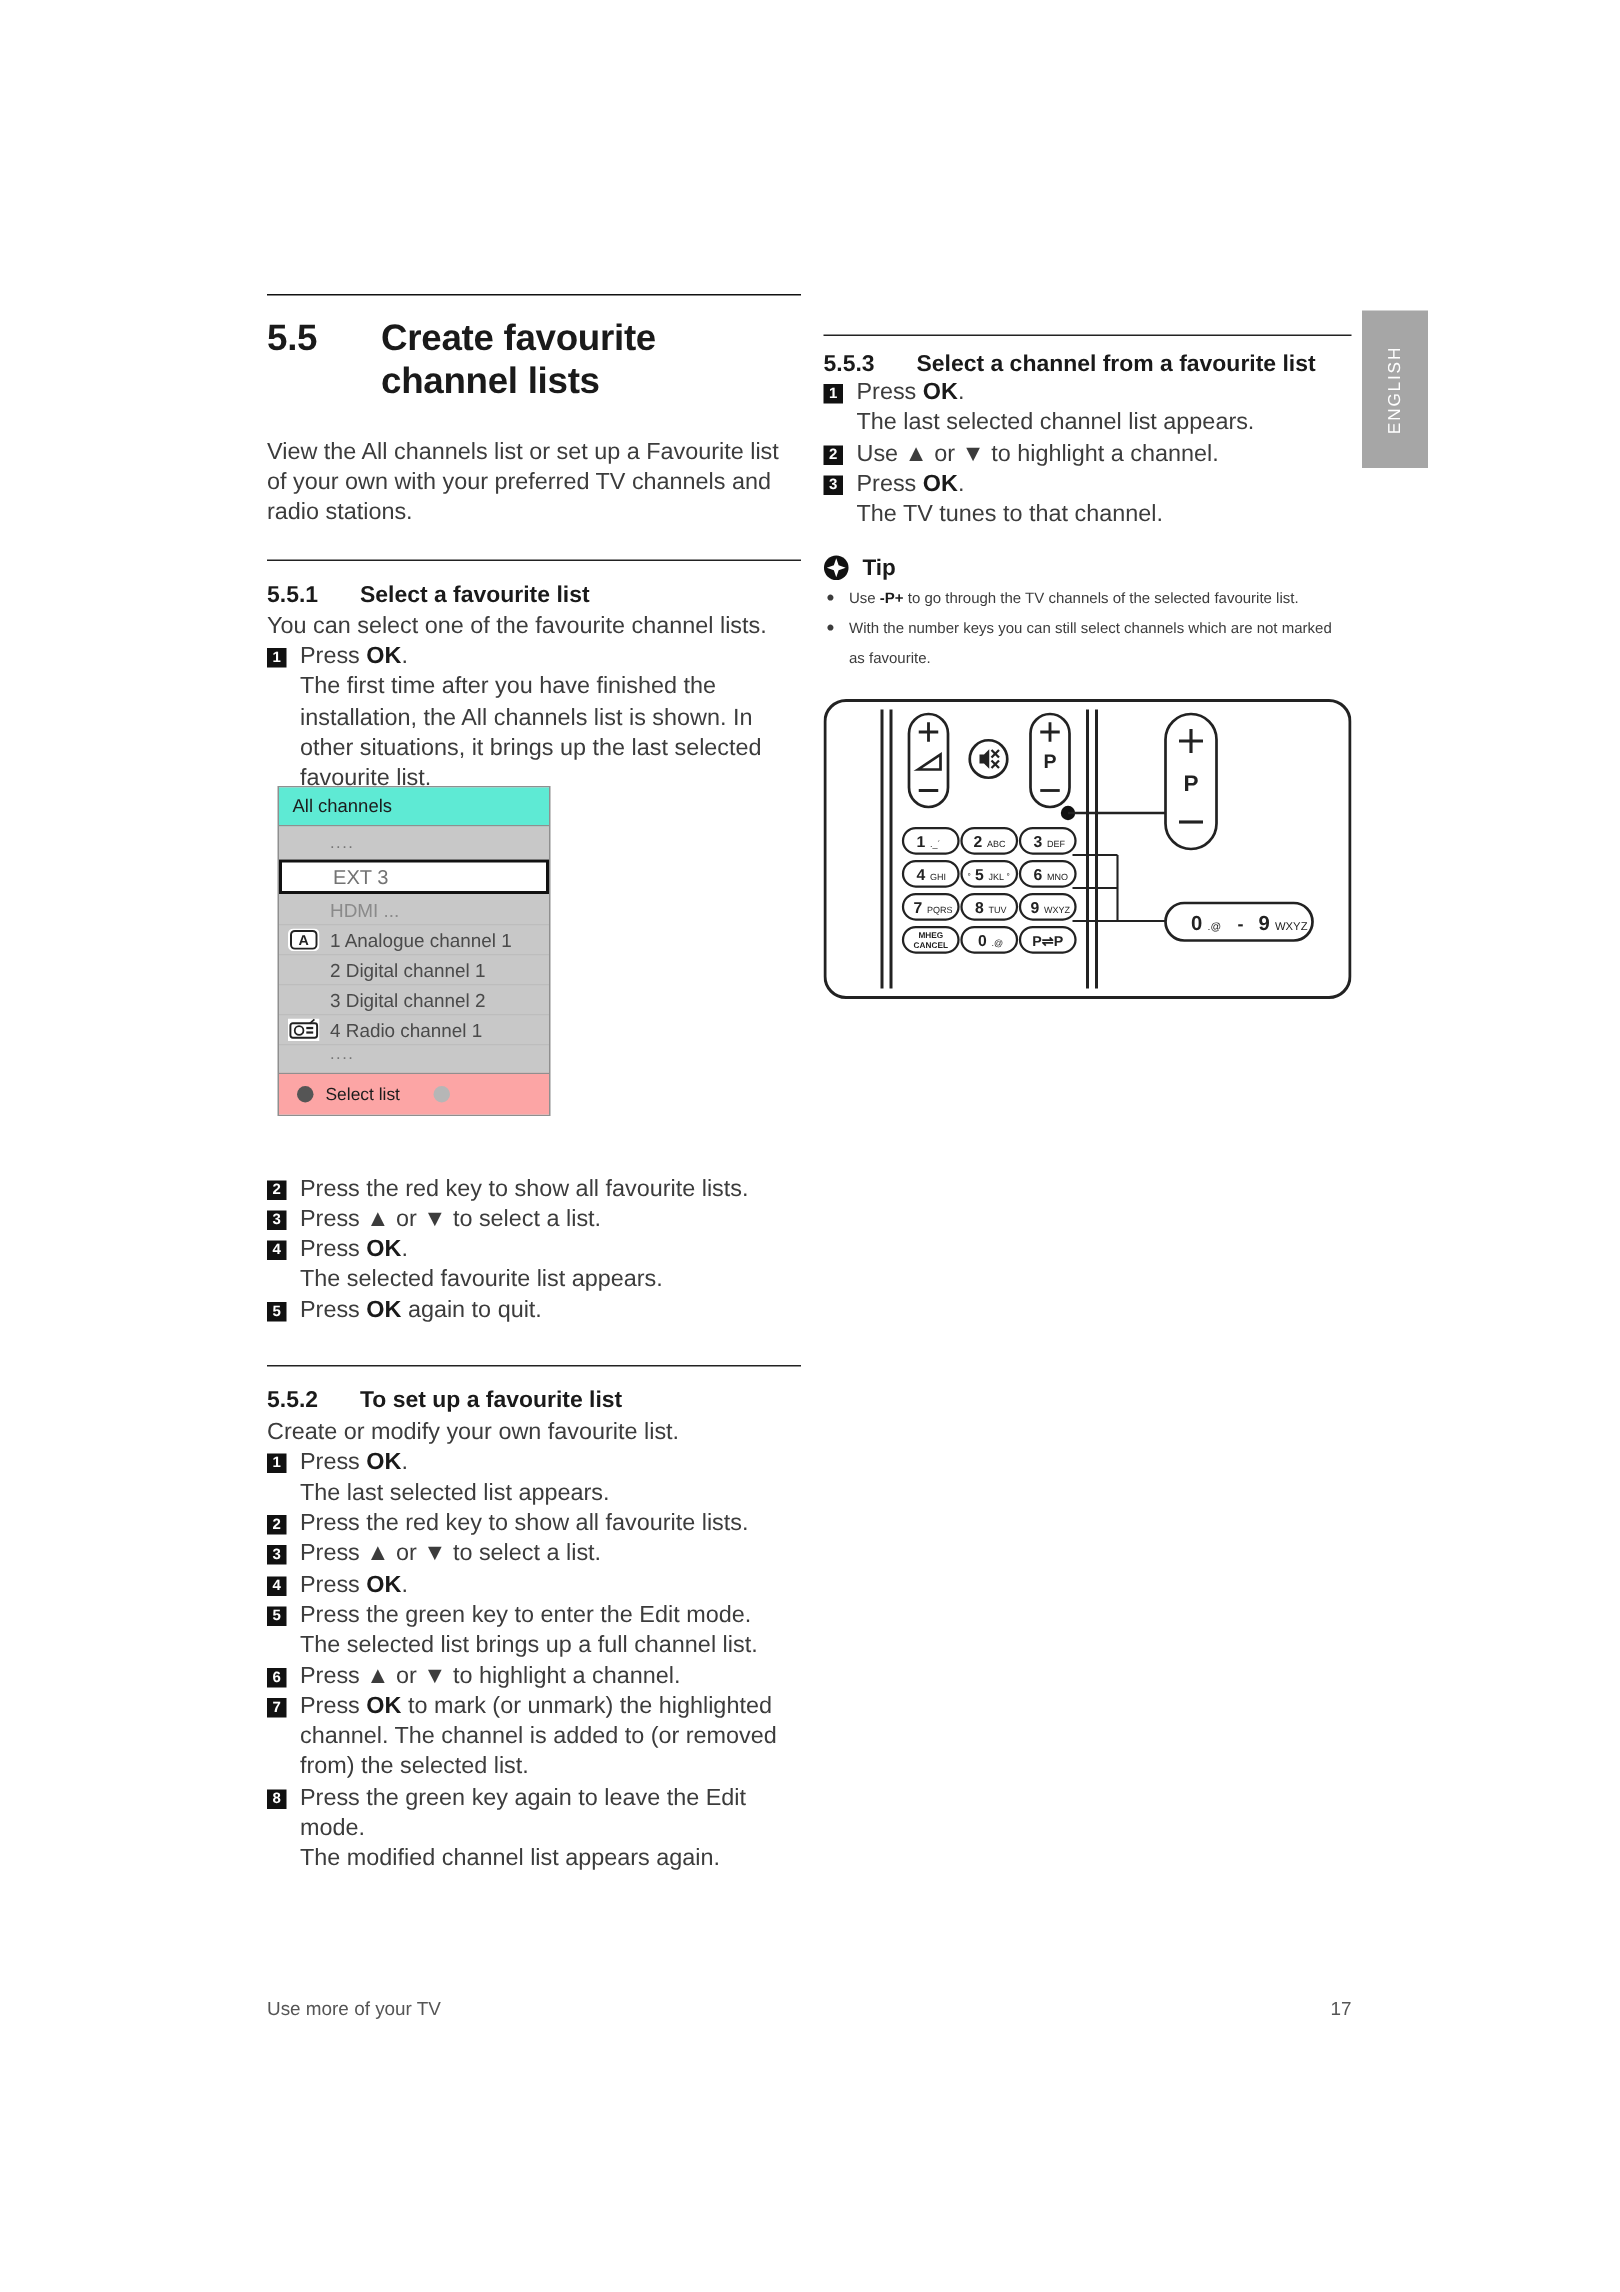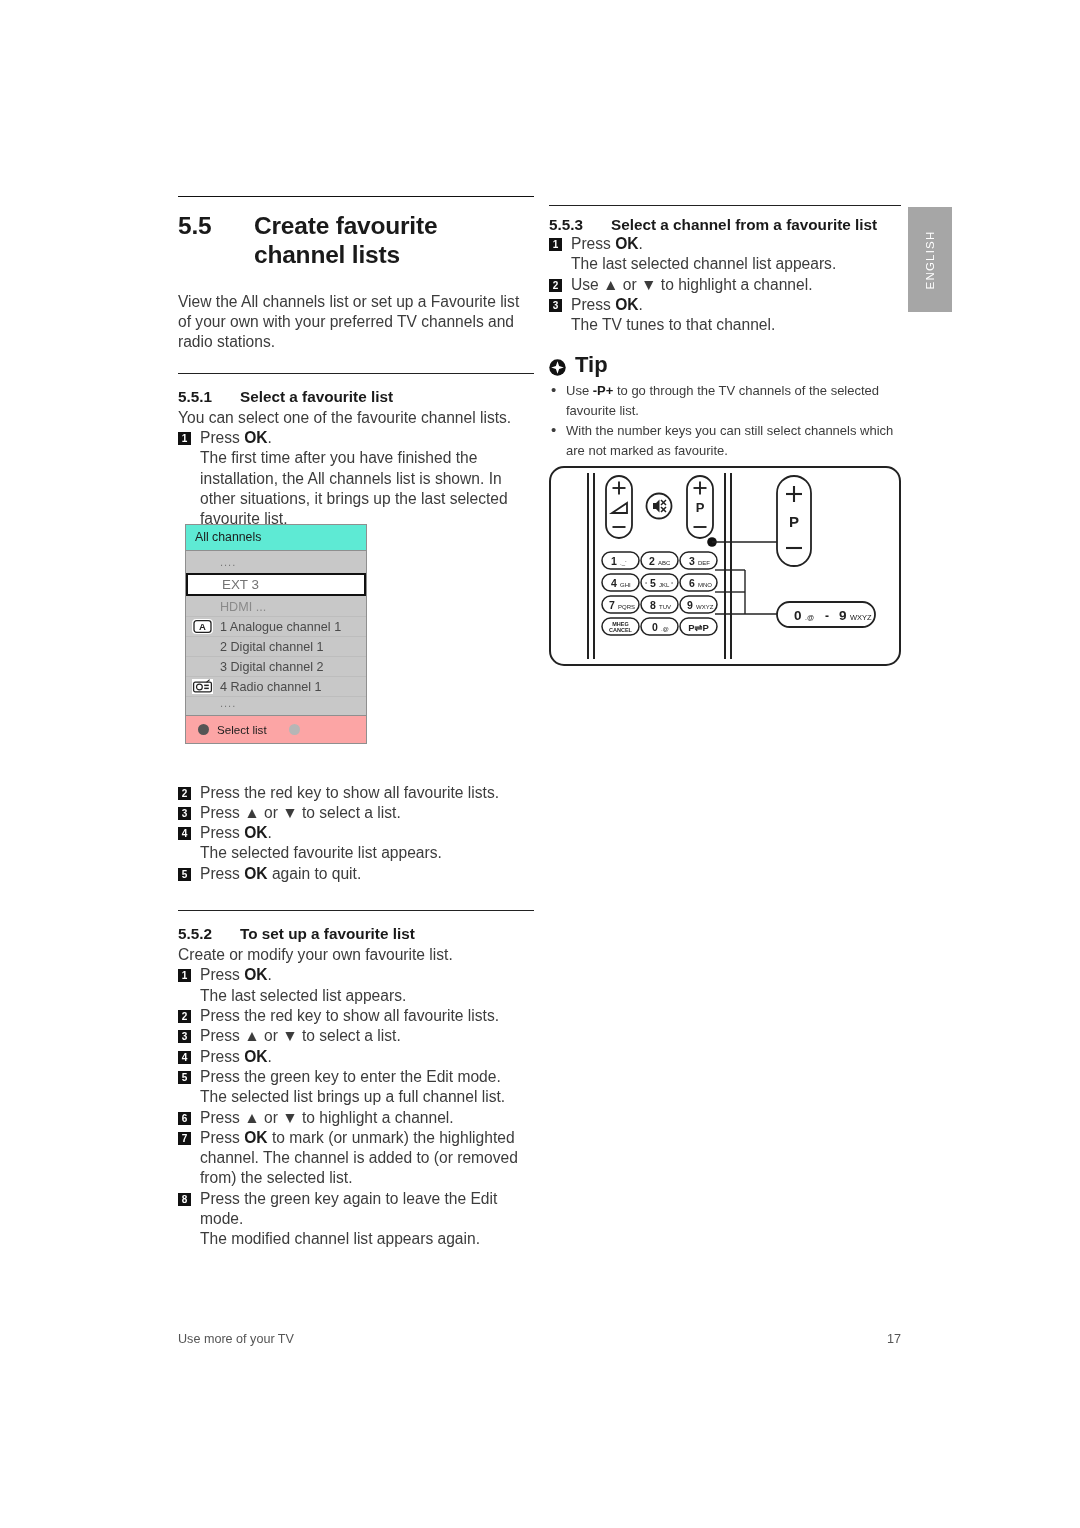--- a/index.html
+++ b/index.html
@@ -47,21 +47,21 @@
   
   .col-left {
     position: absolute;
     left: 178px;
     top: 196px;
     width: 356px;
   }
   .col-right {
     position: absolute;
     left: 549px;
-    top: 205px;
+    top: 223px;
     width: 352px;
   }
 
   .rule {
     border-top: 1.4px solid #111;
     height: 0;
     margin: 0;
   }
   .rule-thin {
     border-top: 1.1px solid #222;
@@ -149,39 +149,39 @@
   b.k {
     font-weight: bold;
     color: #1a1a1a;
   }
 
   
   .tip-head {
     display: flex;
     align-items: center;
     gap: 9px;
-    font-size: 22px;
+    font-size: 15px;
     font-weight: bold;
     padding-top: 16px;
     padding-bottom: 3px;
   }
   .tip-icon {
     width: 17px;
     height: 17px;
     flex: 0 0 17px;
   }
   ul.tips {
     margin: 0;
     padding: 0;
     list-style: none;
   }
   ul.tips li {
     position: relative;
     padding-left: 17px;
-    font-size: 13px;
+    font-size: 10px;
     line-height: 20.3px;
     color: #3c3c3c;
     margin-bottom: 0px;
   }
   ul.tips li::before {
     content: "•";
     position: absolute;
     left: 2px;
     top: -1px;
     font-size: 15px;

